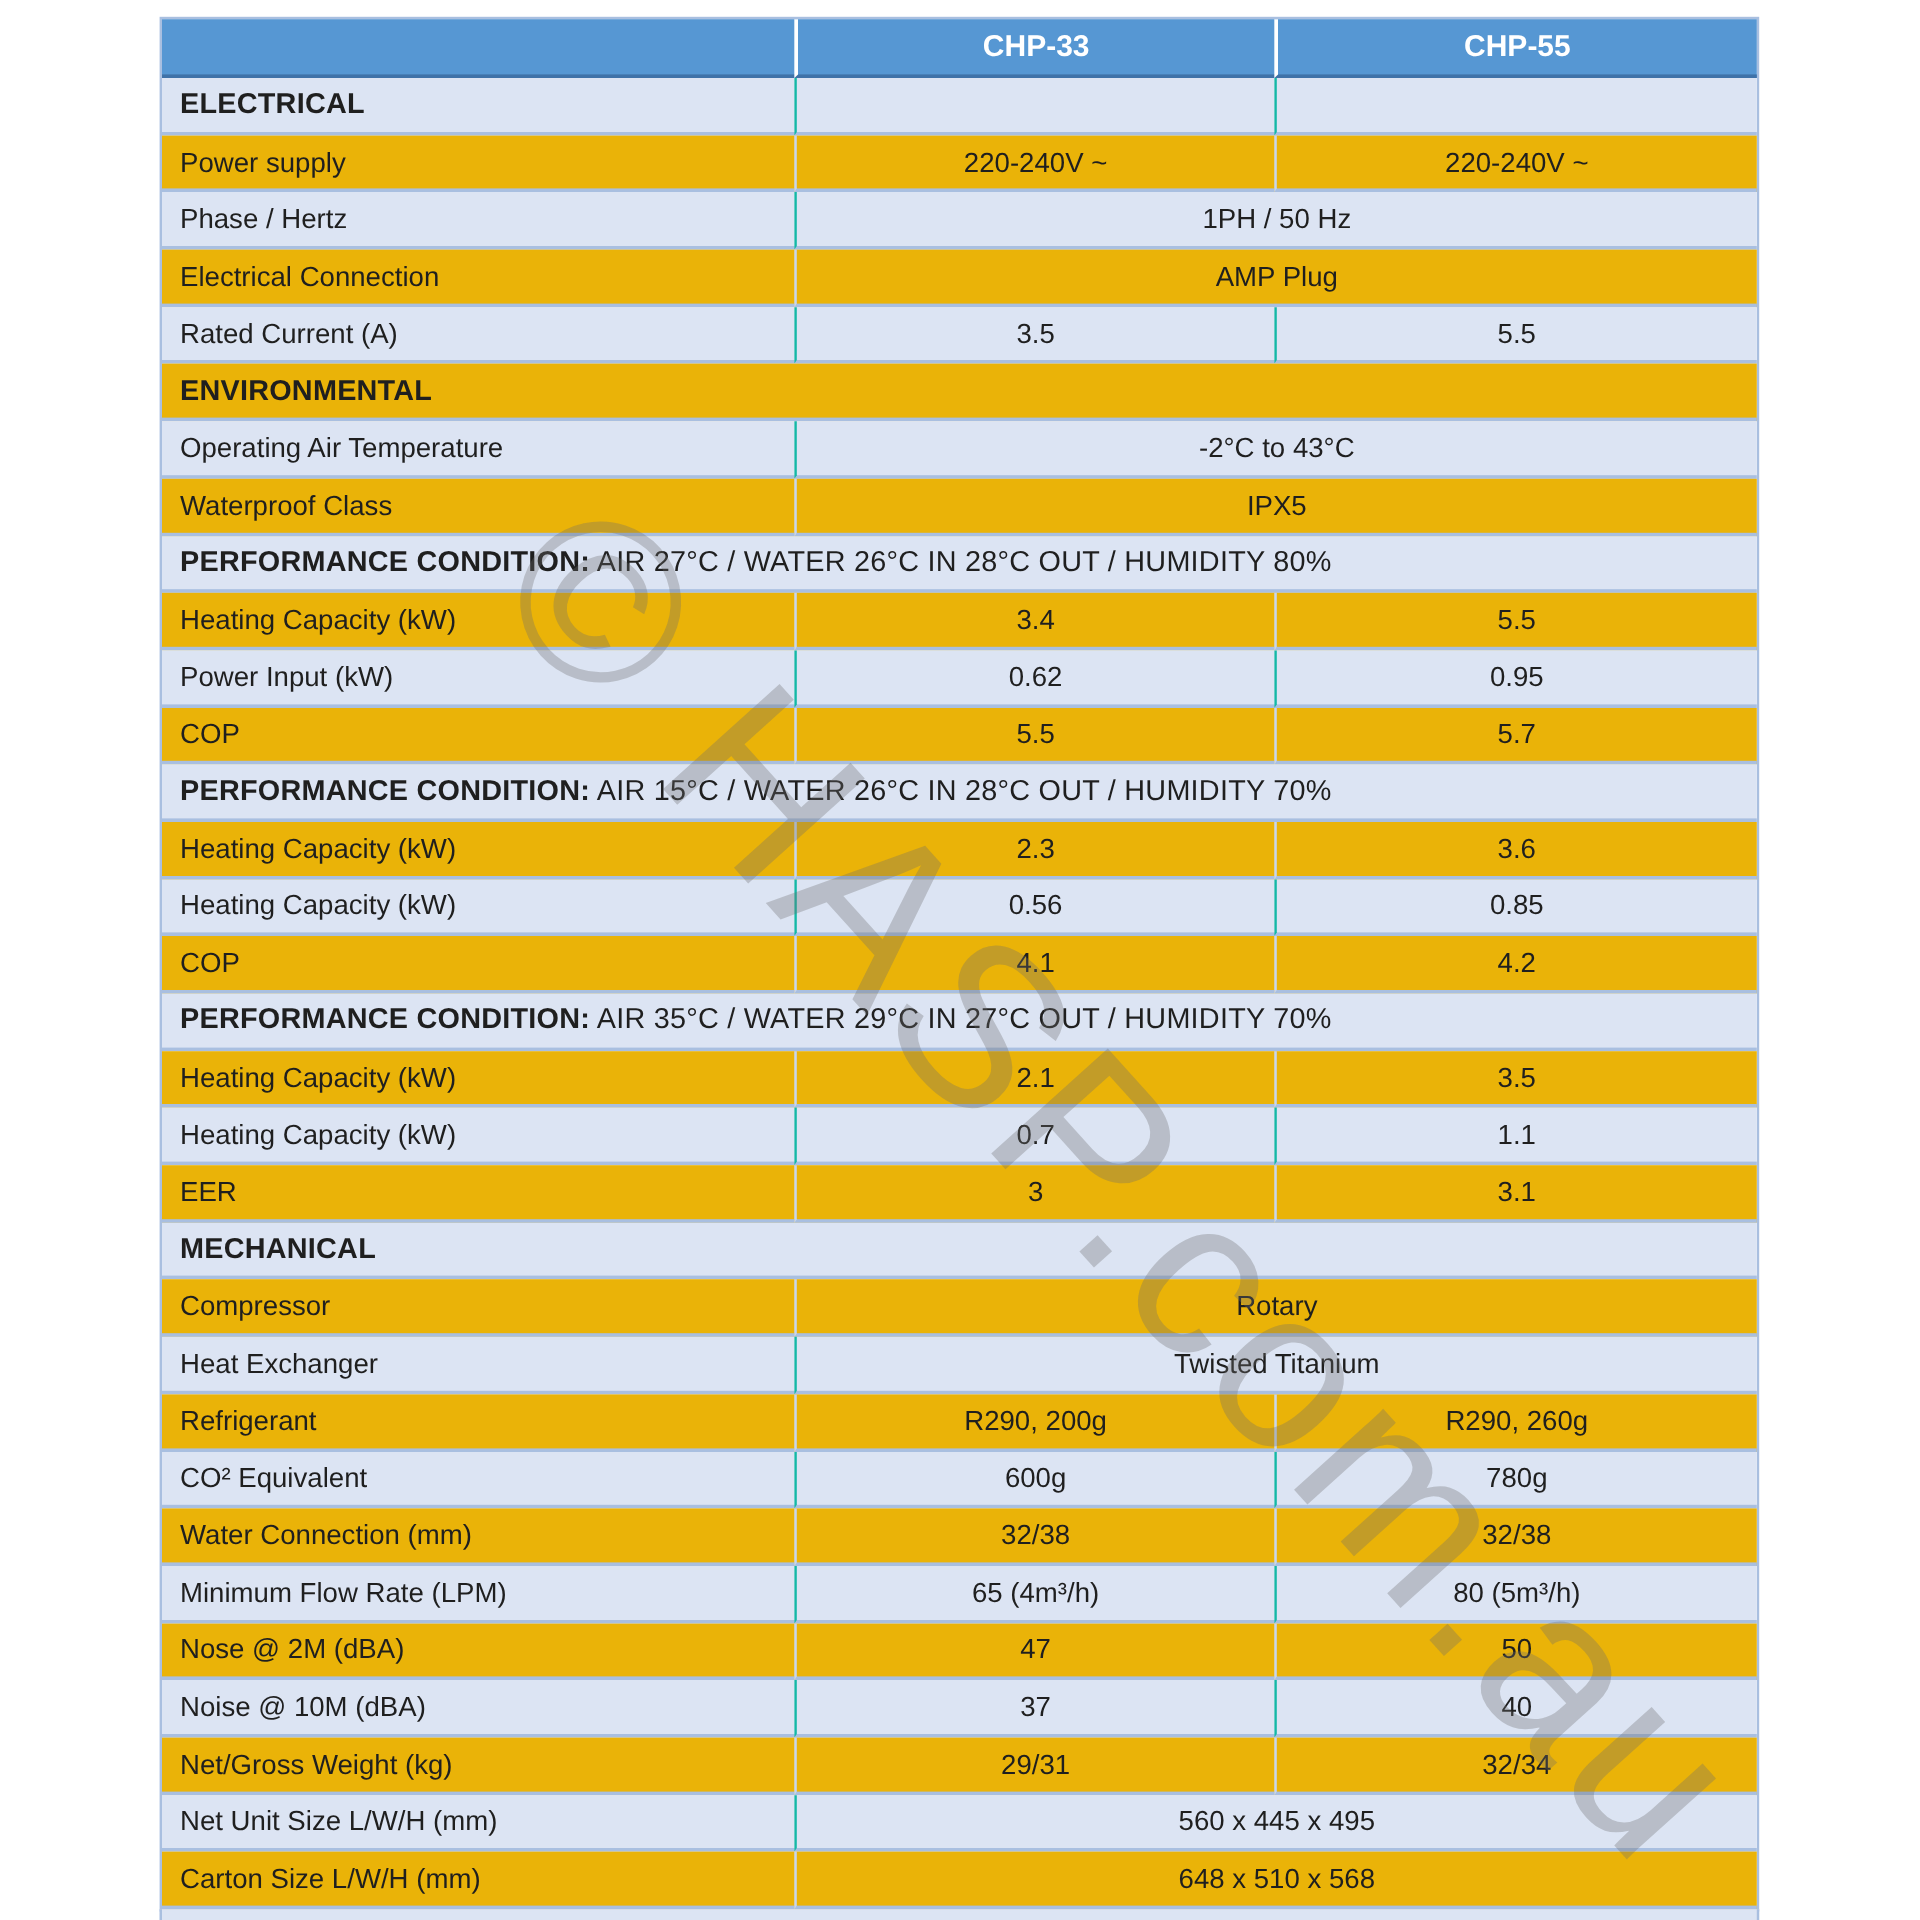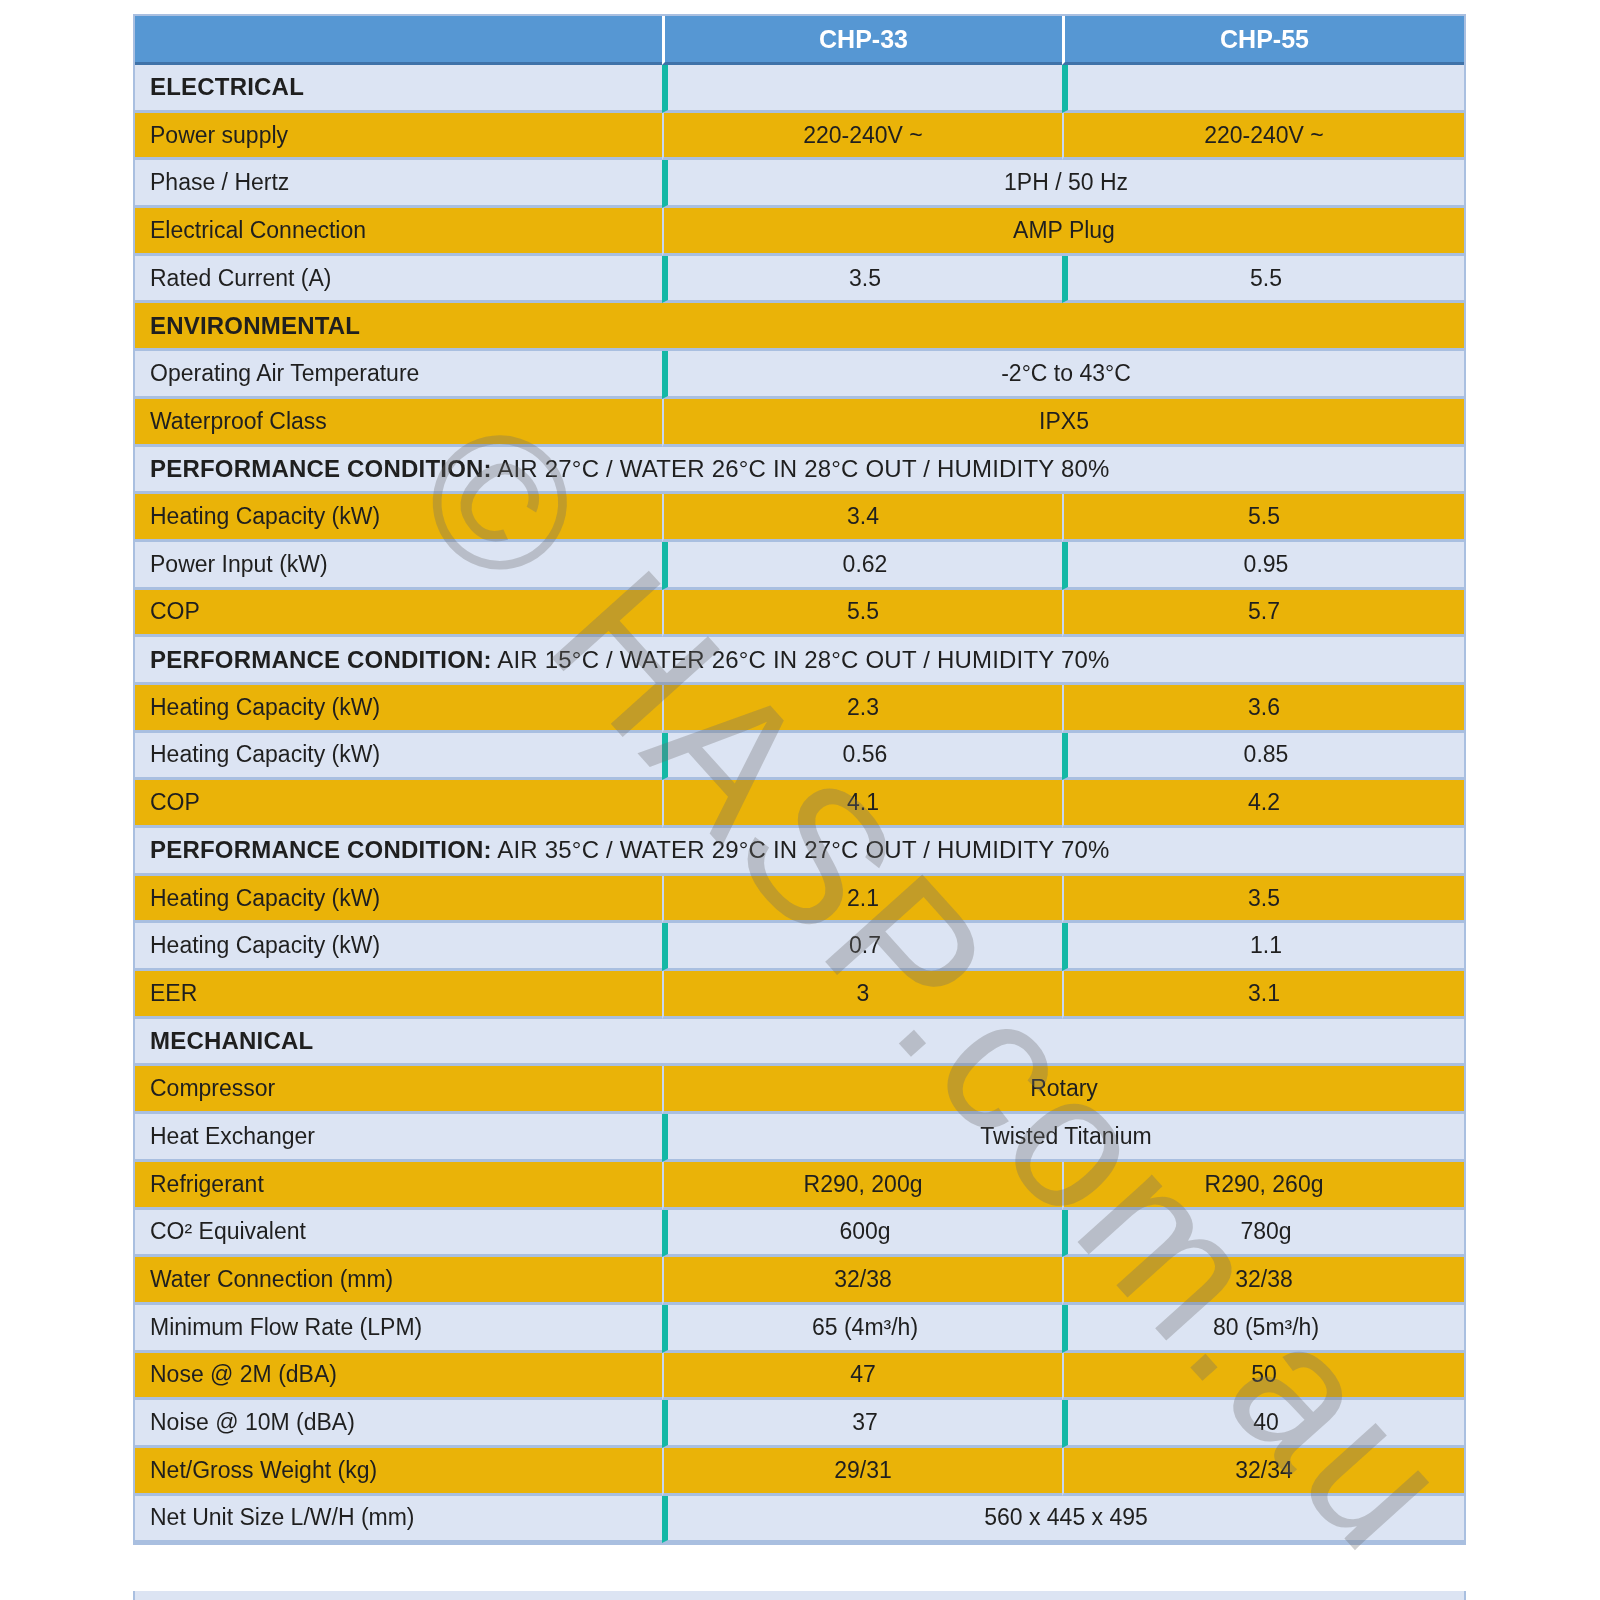--- a/index.html
+++ b/index.html
@@ -16,21 +16,21 @@
 
   td{height:44.7px;vertical-align:middle;font-size:23px;color:#1f1f1f;
      border-bottom:3px solid #a9bfe0;padding:0 0 0 0;}
 
   tr.shade-b td{background:#dce4f3;}
   tr.shade-w td{background:#eab308;}
 
   td.lbl{text-align:left;padding-left:15px;}
   td.val{text-align:center;margin-left:36px;}
   tr.shade-w td.vdiv{border-left:2px solid #c7d6ef;}
-  tr.shade-b td.vdiv{border-left:6px solid #14b8a6;}
+  tr.shade-b td.vdiv{border-left:2px solid #14b8a6;}
 
   td.section{text-align:left;padding-left:15px;font-weight:600;font-size:24px;
              letter-spacing:0.2px;margin-top:24px;}
   td.section .sec-bold{font-weight:700;text-align:right;}
   td.section .sec-rest{font-weight:400;}
 
   .bottom-strip{position:absolute;left:133px;top:1591px;width:1329px;height:9px;
                 background:#dce4f3;border-left:2px solid #a9bfe0;border-right:2px solid #a9bfe0;}
 
   .watermark{position:absolute;left:935px;top:985px;
@@ -189,20 +189,24 @@
         </tr>
         <tr class="shade-w">
           <td class="lbl">Net/Gross Weight (kg)</td>
           <td class="val vdiv">29/31</td>
           <td class="val vdiv">32/34</td>
         </tr>
         <tr class="shade-b">
           <td class="lbl">Net Unit Size L/W/H (mm)</td>
           <td class="val vdiv" colspan="2">560 x 445 x 495</td>
         </tr>
+        <tr class="shade-w">
+          <td class="lbl">Carton Size L/W/H (mm)</td>
+          <td class="val vdiv" colspan="2">648 x 510 x 568</td>
+        </tr>
       </tbody>
   </table>
 
   <div class="bottom-strip"></div>
 
   <div class="watermark">© HASP.com.au</div>
 
 </div>
 
 </body></html>

